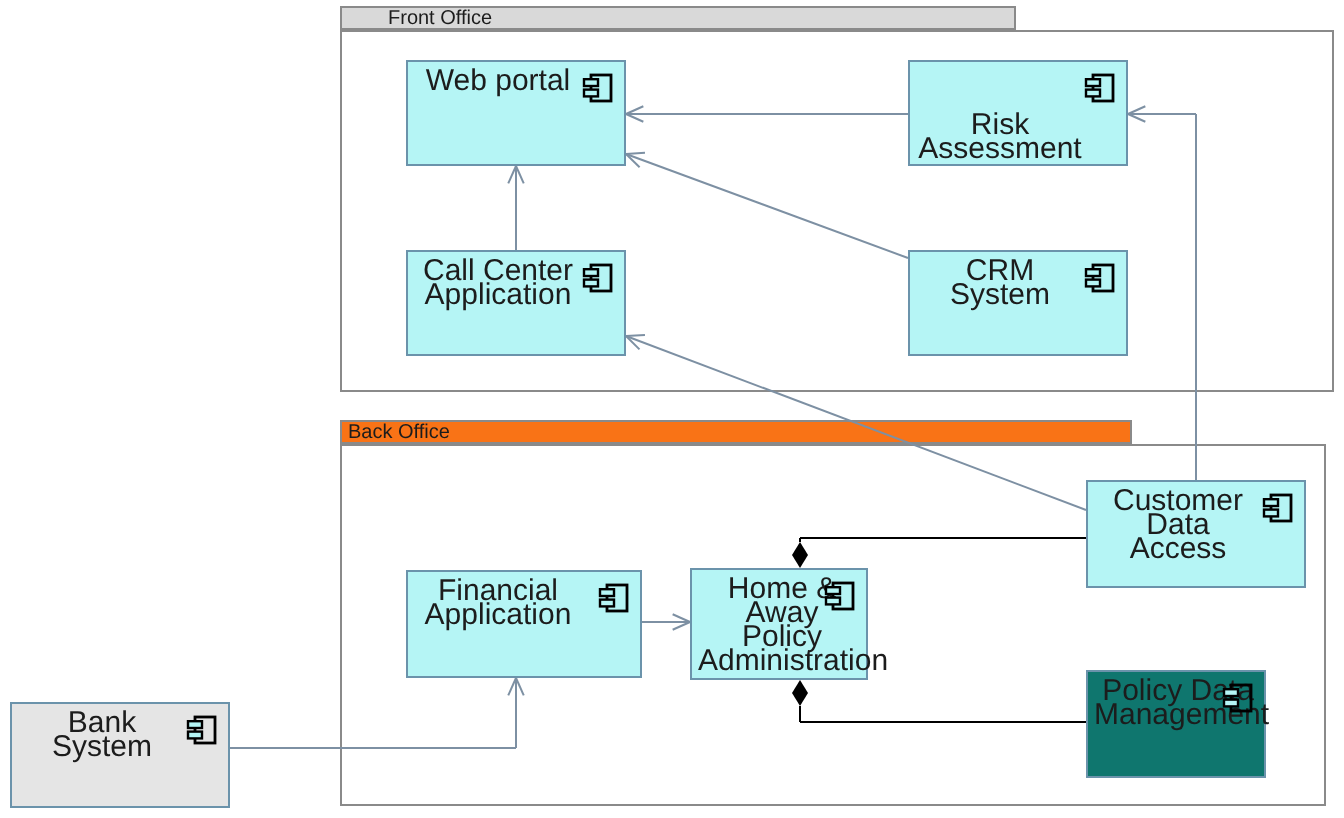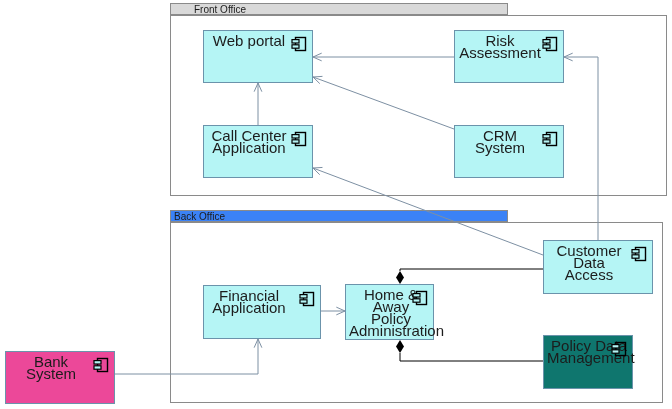--- a/index.html
+++ b/index.html
@@ -31,21 +31,21 @@
 </style>
 </head>
 <body>
 
 <div class="canvas" style="width: 672px; height: 409px;">
     <div class="group-body" style="left: 170px; top: 15px; width: 497px; height: 181px; border-color: rgb(138, 138, 138);"></div>
     <div class="group-tab" style="left: 170px; top: 3px; width: 338px; height: 12px; background: rgb(217, 217, 217); border-color: rgb(138, 138, 138); padding-left: 23px;">
       <span>Front Office</span>
     </div>
     <div class="group-body" style="left: 170px; top: 222px; width: 493px; height: 181px; border-color: rgb(138, 138, 138);"></div>
-    <div class="group-tab" style="left: 170px; top: 210px; width: 338px; height: 12px; background: #3b82f6; border-color: rgb(138, 138, 138);">
+    <div class="group-tab" style="left: 170px; top: 210px; width: 396px; height: 12px; background: #f97316; border-color: rgb(138, 138, 138);">
       <span>Back Office</span>
     </div>
     <svg class="connections" width="672" height="409">
       <g>
         <line x1="454" y1="57" x2="313" y2="57" stroke="#7d90a3" stroke-width="1"></line>
         <line x1="321.6743449329669" y1="60.87372430406592" x2="313" y2="57" stroke="#7d90a3" stroke-width="1"></line>
         <line x1="321.6743449329669" y1="53.12627569593408" x2="313" y2="57" stroke="#7d90a3" stroke-width="1"></line>
       </g>
       <g>
         <line x1="258" y1="125" x2="258" y2="83" stroke="#7d90a3" stroke-width="1"></line>
@@ -92,21 +92,21 @@
     </svg>
     <div class="component" style="left: 203px; top: 30px; width: 110px; height: 53px; background: rgb(181, 245, 245); border: 1px solid rgb(107, 147, 171);">
       <span class="component-label" style="width: 84px;">Web portal</span>
       <svg class="component-icon" width="16" height="16" viewBox="0 0 16 16">
         <rect x="4.5" y="1.5" width="10" height="13" fill="none" stroke="#000000" stroke-width="1.4"></rect>
         <rect x="1" y="3.6" width="7" height="3.4" fill="#b5f5f5" stroke="#000000" stroke-width="1.2"></rect>
         <rect x="1" y="8.8" width="7" height="3.4" fill="#b5f5f5" stroke="#000000" stroke-width="1.2"></rect>
       </svg>
     </div>
     <div class="component" style="left: 454px; top: 30px; width: 110px; height: 53px; background: rgb(181, 245, 245); border: 1px solid rgb(107, 147, 171);">
-      <span class="component-label" style="width: 84px;">Risk
+      <span class="component-label" style="width: 84px; margin-top: 22px;">Risk
 Assessment</span>
       <svg class="component-icon" width="16" height="16" viewBox="0 0 16 16">
         <rect x="4.5" y="1.5" width="10" height="13" fill="none" stroke="#000000" stroke-width="1.4"></rect>
         <rect x="1" y="3.6" width="7" height="3.4" fill="#b5f5f5" stroke="#000000" stroke-width="1.2"></rect>
         <rect x="1" y="8.8" width="7" height="3.4" fill="#b5f5f5" stroke="#000000" stroke-width="1.2"></rect>
       </svg>
     </div>
     <div class="component" style="left: 203px; top: 125px; width: 110px; height: 53px; background: rgb(181, 245, 245); border: 1px solid rgb(107, 147, 171); text-decoration: underline;">
       <span class="component-label" style="width: 84px;">Call Center
 Application</span>
@@ -154,21 +154,21 @@
     </div>
     <div class="component" style="left: 543px; top: 335px; width: 90px; height: 54px; background: #0f766e; border: 1px solid rgb(107, 147, 171);">
       <span class="component-label" style="width: 84px;">Policy Data
 Management</span>
       <svg class="component-icon" width="16" height="16" viewBox="0 0 16 16">
         <rect x="4.5" y="1.5" width="10" height="13" fill="none" stroke="#000000" stroke-width="1.4"></rect>
         <rect x="1" y="3.6" width="7" height="3.4" fill="#b5f5f5" stroke="#000000" stroke-width="1.2"></rect>
         <rect x="1" y="8.8" width="7" height="3.4" fill="#b5f5f5" stroke="#000000" stroke-width="1.2"></rect>
       </svg>
     </div>
-    <div class="component" style="left: 5px; top: 351px; width: 110px; height: 53px; background: #ec4899; border: 1px solid rgb(107, 147, 171);">
+    <div class="component" style="left: 5px; top: 351px; width: 110px; height: 53px; background: #e5e5e5; border: 1px solid rgb(107, 147, 171);">
       <span class="component-label" style="width: 84px;">Bank System</span>
       <svg class="component-icon" width="16" height="16" viewBox="0 0 16 16">
         <rect x="4.5" y="1.5" width="10" height="13" fill="none" stroke="#000000" stroke-width="1.4"></rect>
         <rect x="1" y="3.6" width="7" height="3.4" fill="#b5f5f5" stroke="#000000" stroke-width="1.2"></rect>
         <rect x="1" y="8.8" width="7" height="3.4" fill="#b5f5f5" stroke="#000000" stroke-width="1.2"></rect>
       </svg>
     </div>
   </div>
 
 </body></html>

